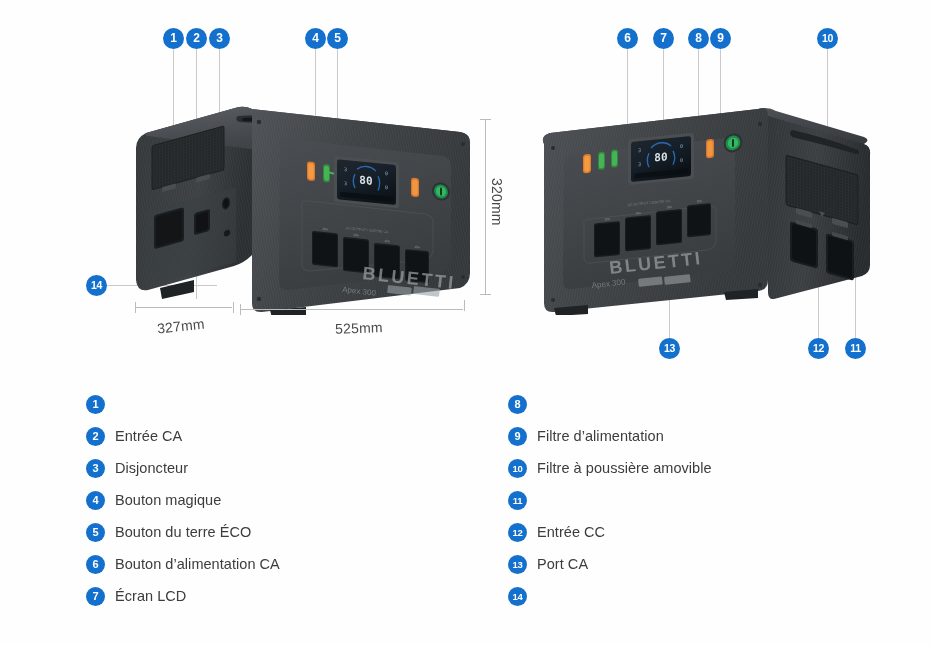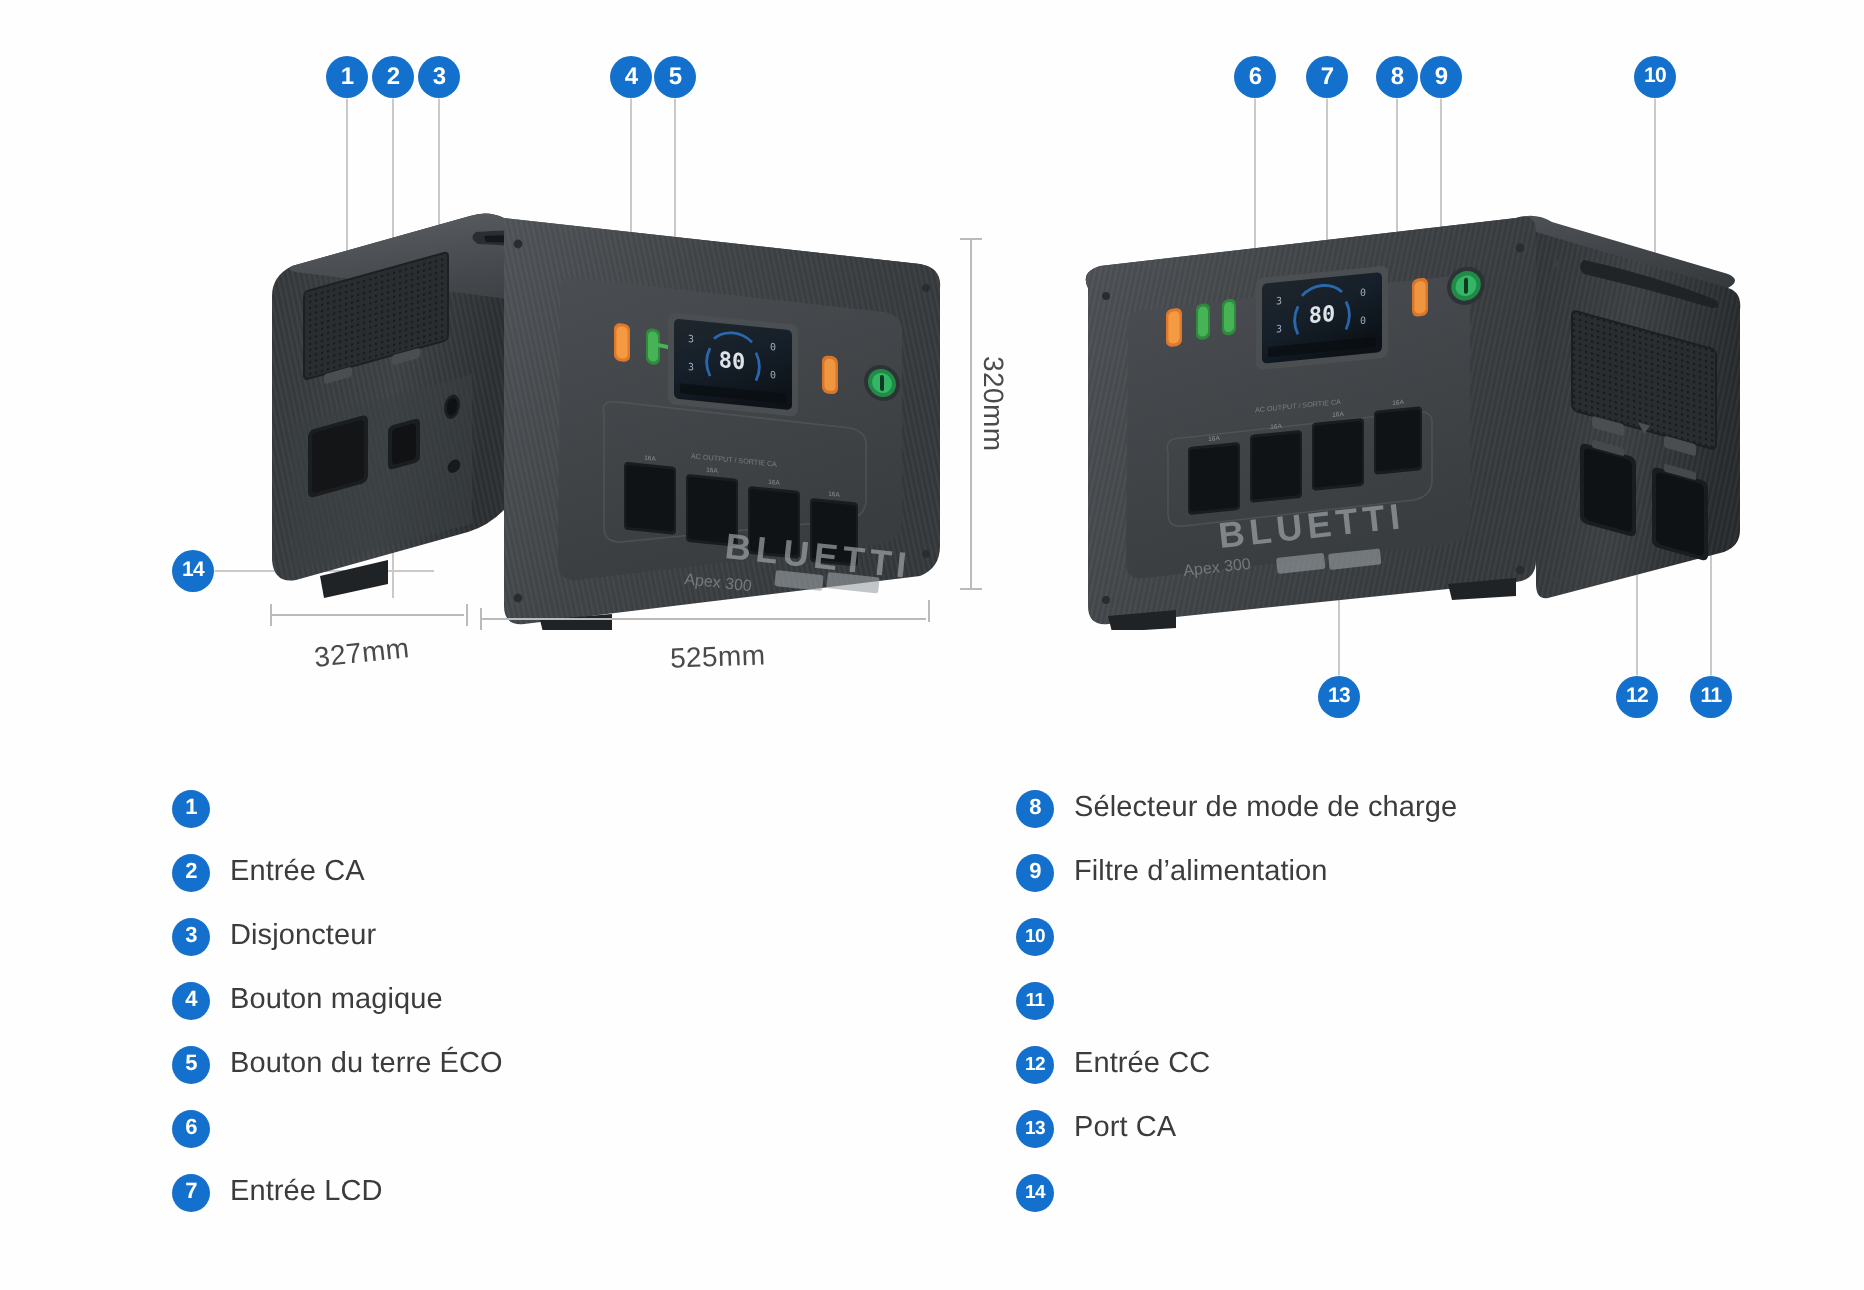--- a/index.html
+++ b/index.html
@@ -469,38 +469,39 @@
       <div class="legend-item">
         <span class="legend-badge">4</span>
         <span class="legend-text">Bouton magique</span>
       </div>
       <div class="legend-item">
         <span class="legend-badge">5</span>
         <span class="legend-text">Bouton du terre ÉCO</span>
       </div>
       <div class="legend-item">
         <span class="legend-badge">6</span>
+        <span class="legend-text">Bouton d’alimentation CA</span>
       </div>
       <div class="legend-item">
         <span class="legend-badge">7</span>
-        <span class="legend-text">Entrée LCD</span>
+        <span class="legend-text">Écran LCD</span>
       </div>
     </div>
 
     <div class="legend-col" id="legend-col-right">
       <div class="legend-item">
         <span class="legend-badge">8</span>
-        <span class="legend-text">Sélecteur de mode de charge</span>
       </div>
       <div class="legend-item">
         <span class="legend-badge">9</span>
         <span class="legend-text">Filtre d’alimentation</span>
       </div>
       <div class="legend-item">
         <span class="legend-badge two-digit">10</span>
+        <span class="legend-text">Filtre à poussière amovible</span>
       </div>
       <div class="legend-item">
         <span class="legend-badge two-digit">11</span>
       </div>
       <div class="legend-item">
         <span class="legend-badge two-digit">12</span>
         <span class="legend-text">Entrée CC</span>
       </div>
       <div class="legend-item">
         <span class="legend-badge two-digit">13</span>

